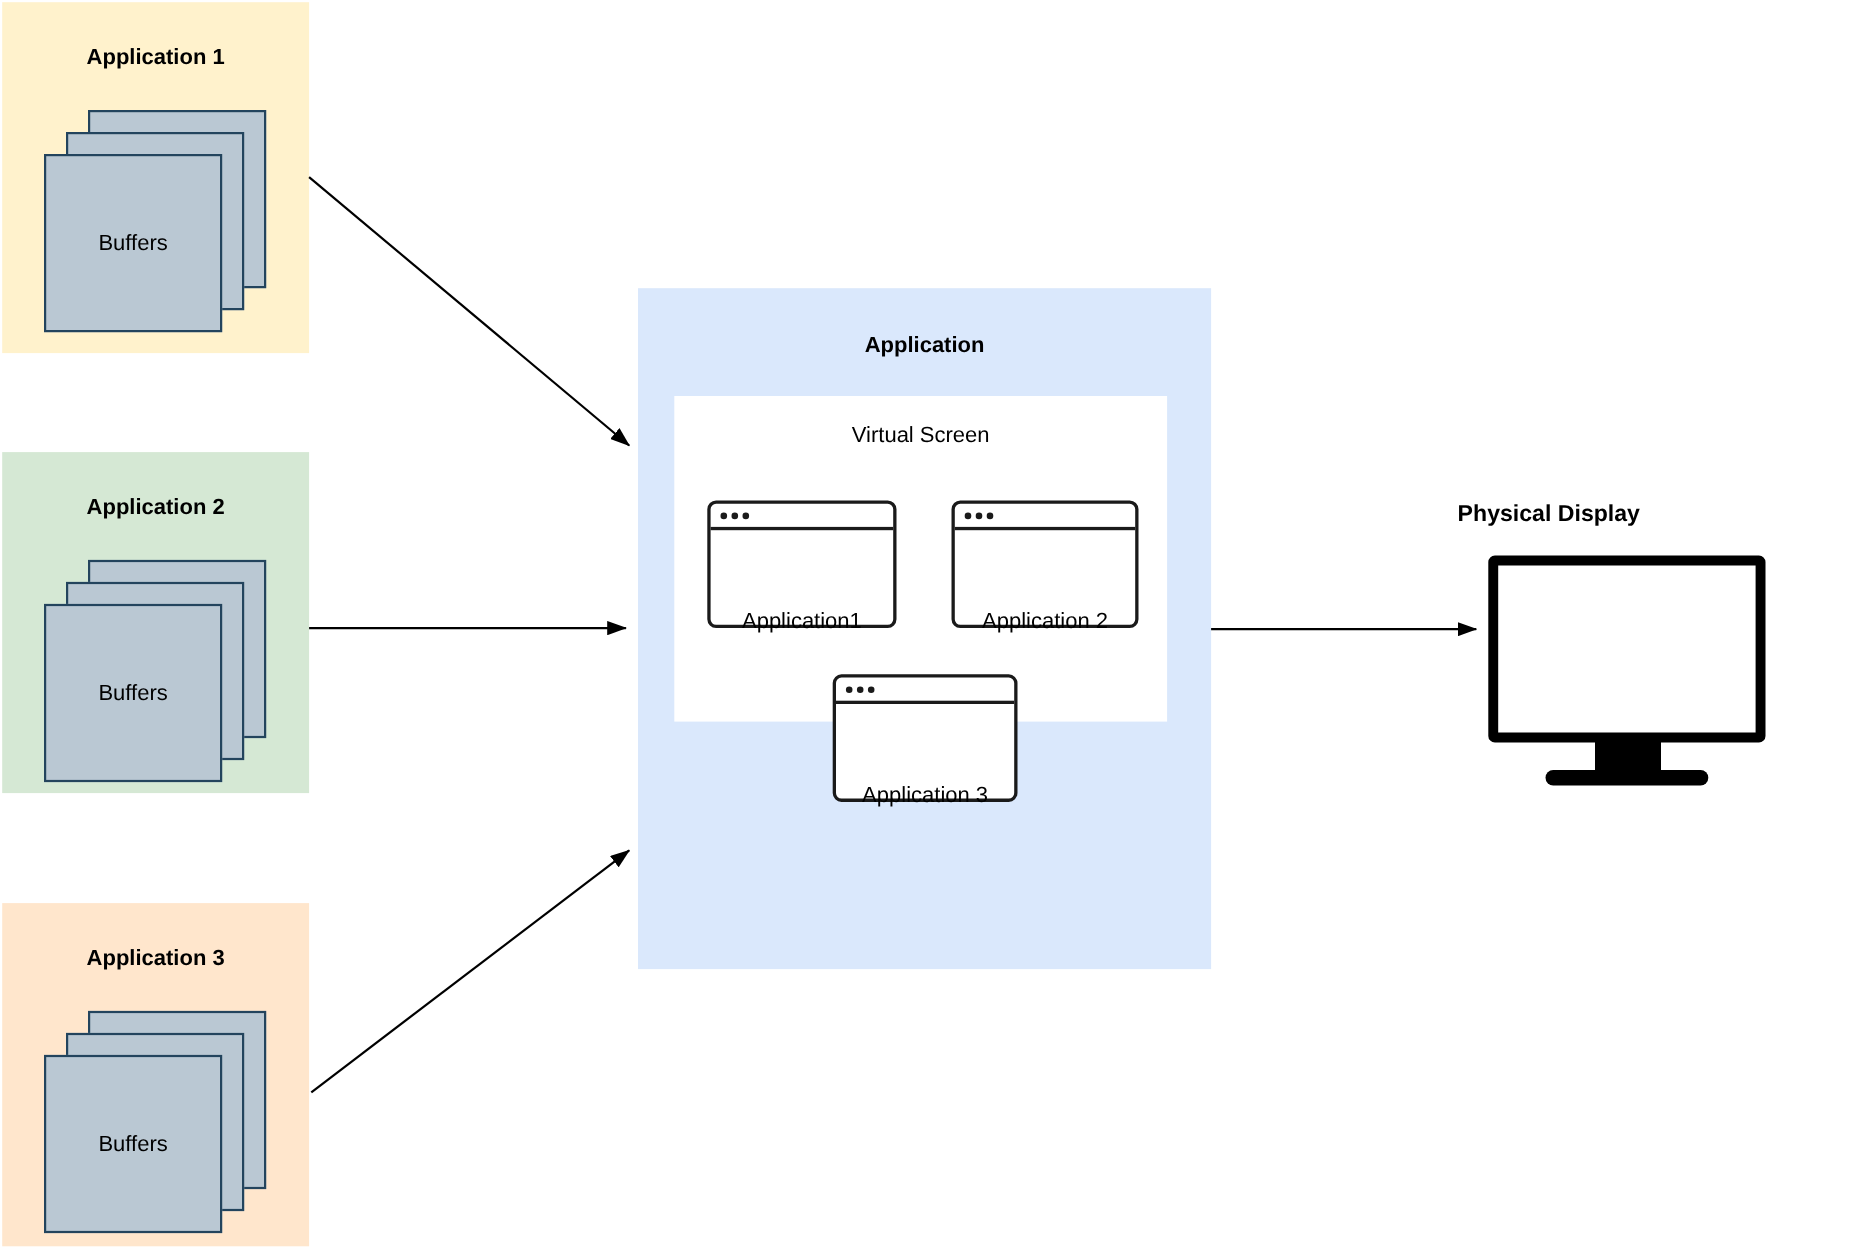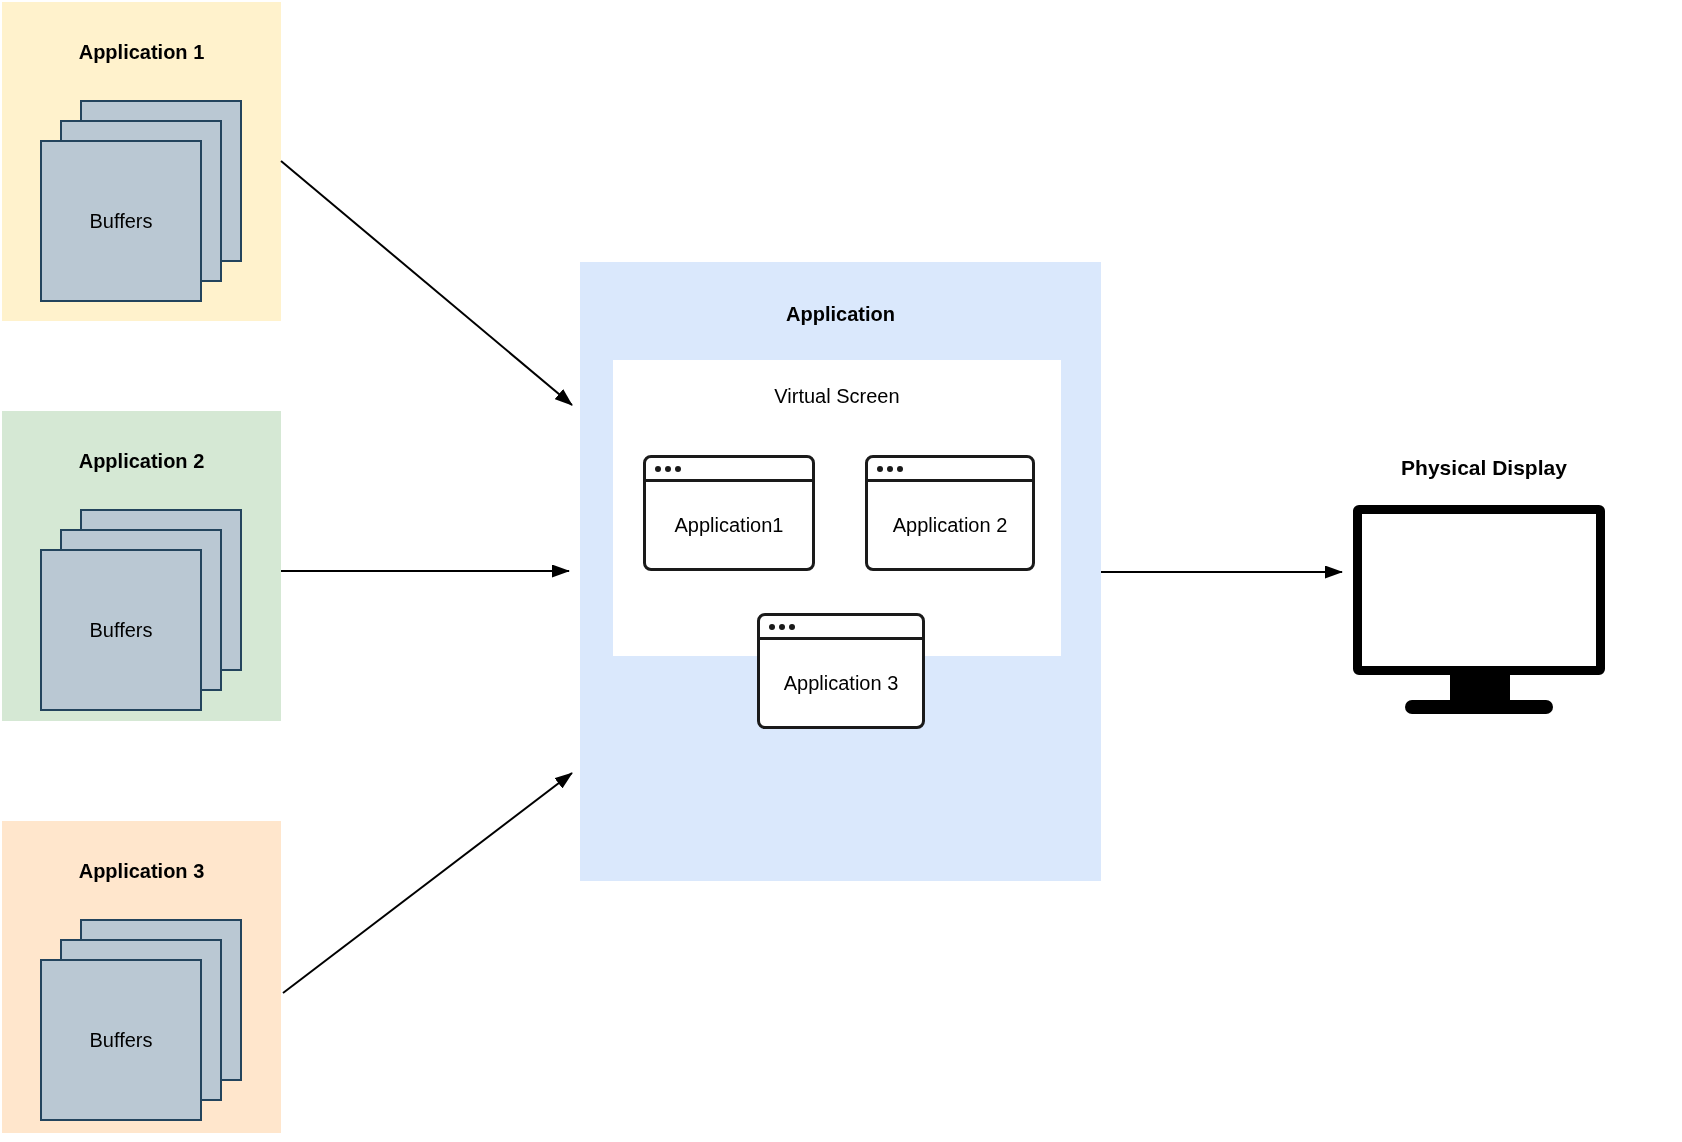--- a/index.html
+++ b/index.html
@@ -55,25 +55,25 @@
   #window-2 { left:252px; top:95px;  width:170px; height:116px; }
   #window-3 { left:144px; top:253px; width:168px; height:116px; }
   .window-titlebar {
     height:21px; border-bottom:3px solid #1A1A1A;
     display:flex; align-items:center; padding-left:9px; gap:4px;
   }
   .dot { width:6px; height:6px; border-radius:50%; background:#1A1A1A; }
   .window-body {
     height:calc(100% - 24px);
     display:flex; align-items:center; justify-content:center;
-    font-size:20px; white-space:nowrap;
+    font-size:20px; white-space:nowrap;margin-top:40px;
   }
   
   #physical-display-label {
-    position:absolute; left:1358px; top:455px; width:252px;
+    position:absolute; left:1282px; top:455px; width:252px;
     text-align:center; font-weight:bold; font-size:21px; line-height:25px;
   }
   #monitor-screen {
     position:absolute; left:1353px; top:505px; width:252px; height:170px;
     border:9px solid #000000; border-radius:6px; background:#ffffff;
     box-sizing:border-box;
   }
   #monitor-neck {
     position:absolute; left:1450px; top:673px; width:60px; height:30px;
     background:#000000;

